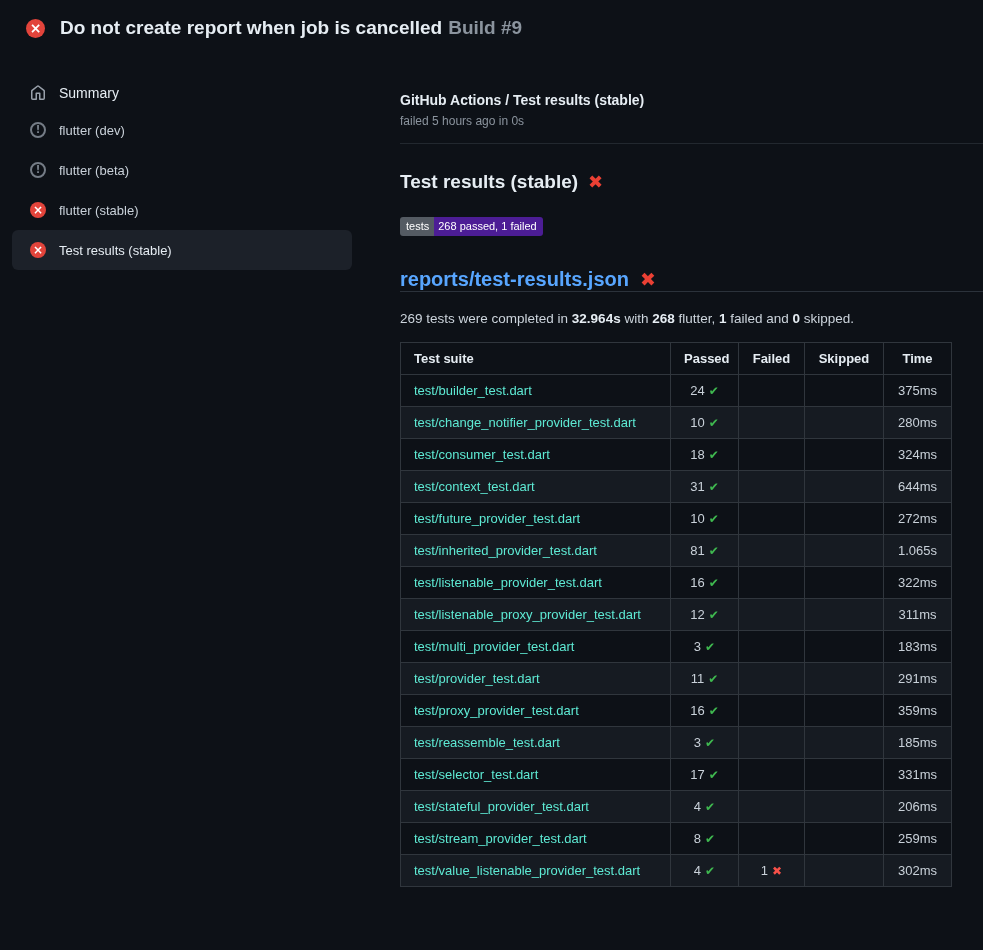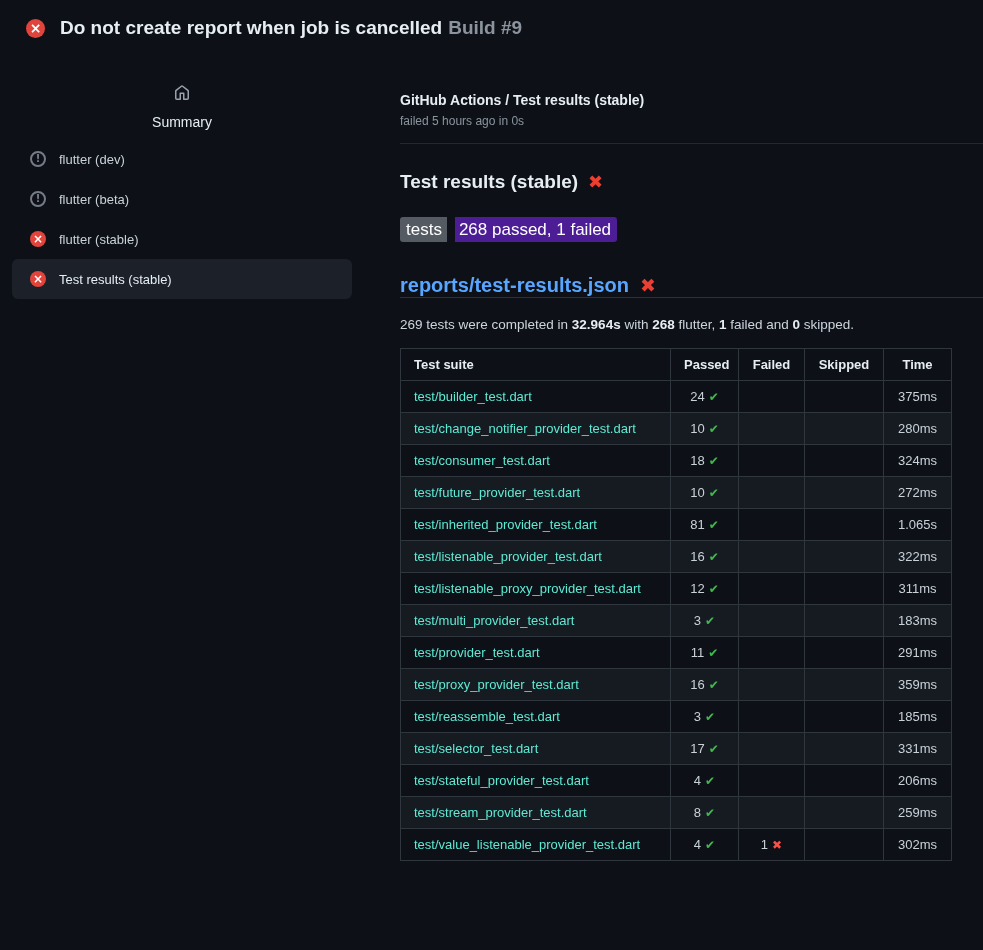--- a/index.html
+++ b/index.html
@@ -46,21 +46,20 @@
   .sidebar { width: 368px; flex-shrink: 0; padding: 22px 16px 0 12px; }
   .main { flex: 1; min-width: 0; padding: 38px 0 0 32px; }
 
   
   .summary-item {
     display: flex; align-items: center; gap: 13px;
     padding: 9px 18px;
     border-radius: 6px;
     color: #e6edf3; font-size: 14px;
     cursor: pointer;
-    flex-direction: column;
   }
   .jobs-heading { color: #8b949e; font-size: 12px; margin: 17px 0 6px; padding-left: 18px; }
   .job-item {
     display: flex; align-items: center; gap: 13px;
     padding: 12px 18px;
     border-radius: 6px;
     color: #c9d1d9; font-size: 13px;
     cursor: pointer;
   }
   .job-item.selected { background: #1c2129; color: #e6edf3; }
@@ -72,21 +71,21 @@
 
   .check-title {
     margin-top: 27px;
     font-size: 19px; font-weight: bold; color: #e6edf3;
     display: flex; align-items: center; gap: 10px;
   }
   .x-glyph { color: #ea4034; font-weight: bold; font-size: 18px; line-height: 1; font-family: "DejaVu Sans", sans-serif; }
   .x-glyph.lg { font-size: 19px; }
 
   .badge-row { margin-top: 24px; }
-  .badge { display: inline-flex; font-size: 17px; line-height: 1; gap: 8px; }
+  .badge { display: inline-flex; font-size: 11px; line-height: 1; }
   .badge-label { background: #545b63; color: #fff; padding: 4px 5px 4px 6px; border-radius: 3px 0 0 3px; }
   .badge-status { background: #4c1d95; color: #fff; padding: 4px 6px 4px 4px; border-radius: 0 3px 3px 0; }
 
   .report-title {
     margin-top: 32px;
     padding-bottom: 0;
     border-bottom: 1px solid #2b323b;
     display: flex; align-items: center; gap: 11px;
   }
   .report-title a { color: #58a6ff; font-size: 20px; font-weight: bold; text-decoration: none; }
@@ -214,20 +213,27 @@
               <td class="center">280ms</td>
             </tr>
             <tr>
               <td class="left"><a href="#">test/consumer_test.dart</a></td>
               <td class="center"><span>18</span><span class="check">✔</span></td>
               <td class="center"></td>
               <td class="center"></td>
               <td class="center">324ms</td>
             </tr>
             <tr>
+              <td class="left"><a href="#">test/context_test.dart</a></td>
+              <td class="center"><span>31</span><span class="check">✔</span></td>
+              <td class="center"></td>
+              <td class="center"></td>
+              <td class="center">644ms</td>
+            </tr>
+            <tr>
               <td class="left"><a href="#">test/future_provider_test.dart</a></td>
               <td class="center"><span>10</span><span class="check">✔</span></td>
               <td class="center"></td>
               <td class="center"></td>
               <td class="center">272ms</td>
             </tr>
             <tr>
               <td class="left"><a href="#">test/inherited_provider_test.dart</a></td>
               <td class="center"><span>81</span><span class="check">✔</span></td>
               <td class="center"></td>

